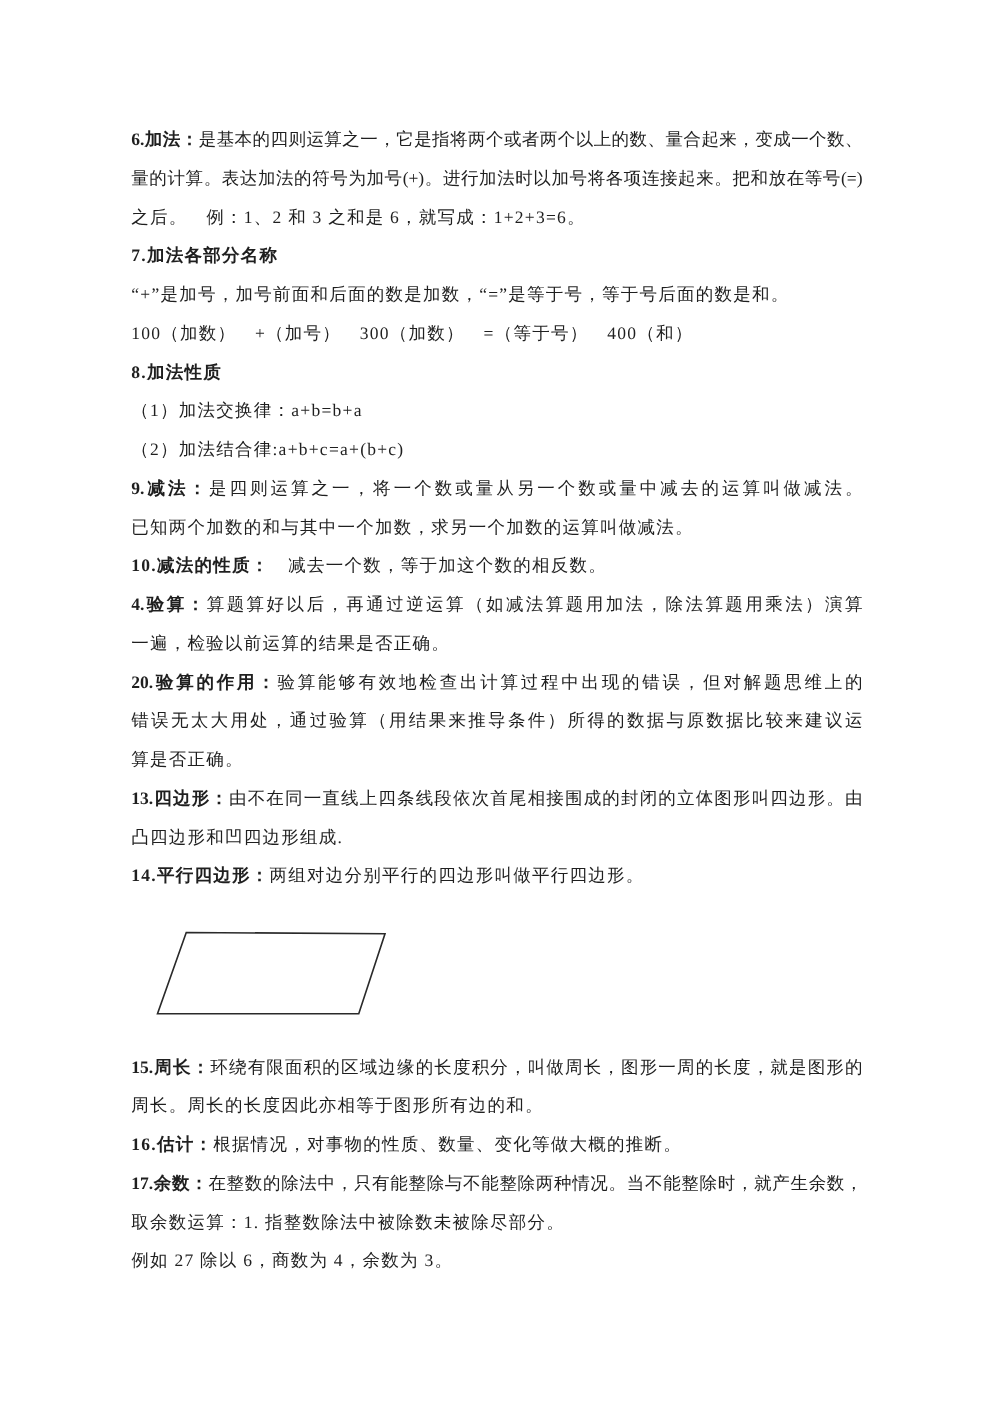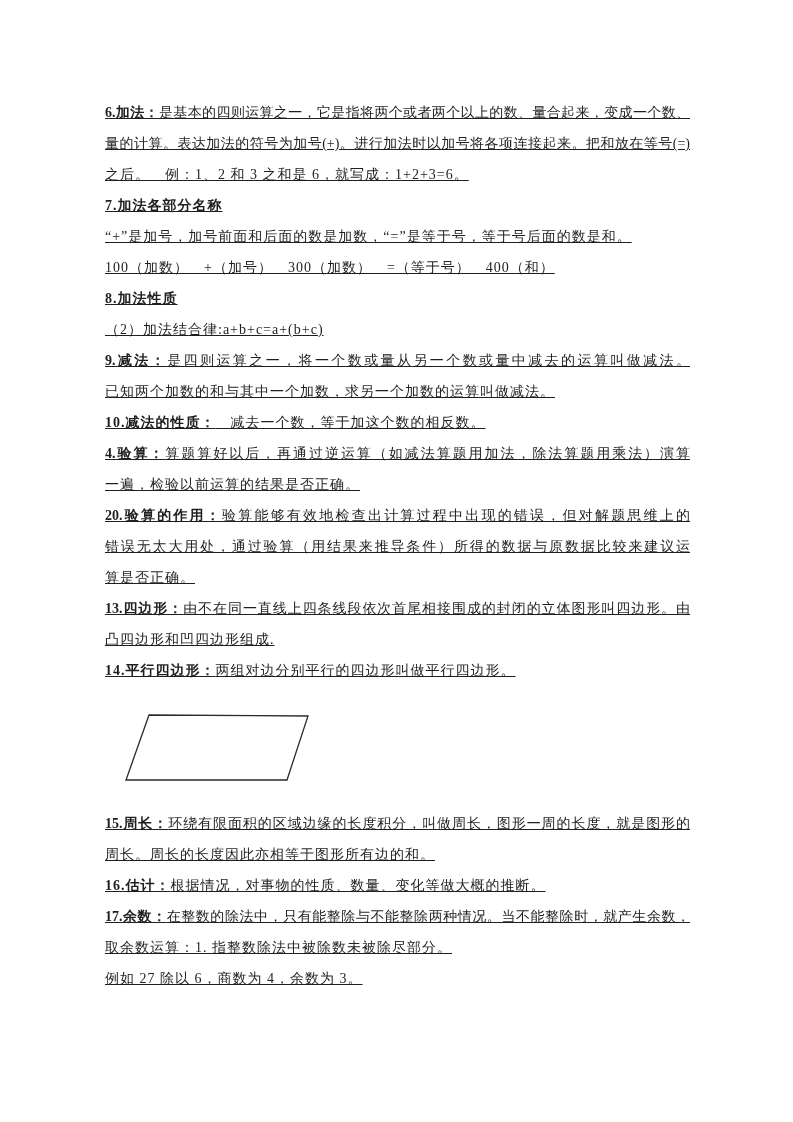--- a/index.html
+++ b/index.html
@@ -24,21 +24,20 @@
   p.ln {
     margin: 0;
     padding: 0;
     height: 31px;
     line-height: 31px;
     font-size: 14px;
     white-space: pre-wrap;
     overflow: hidden;
     text-align: left;
     letter-spacing: 1px;
-    text-decoration: underline;
   }
   p.ln.stretch {
     text-align: justify;
     text-align-last: justify;
     text-justify: inter-character;
     letter-spacing: 0;
   }
   p.ln b {
     font-weight: 700;
   }
@@ -62,20 +61,21 @@
 
 <div class="content">
 
   <p class="ln stretch"><b>6.加法：</b><span>是基本的四则运算之一，它是指将两个或者两个以上的数、量合起来，变成一个数、</span></p>
   <p class="ln stretch"><b></b><span>量的计算。表达加法的符号为加号(+)。进行加法时以加号将各项连接起来。把和放在等号(=)</span></p>
   <p class="ln"><b></b><span>之后。　例：1、2 和 3 之和是 6，就写成：1+2+3=6。</span></p>
   <p class="ln"><b>7.加法各部分名称</b><span></span></p>
   <p class="ln"><b></b><span>“+”是加号，加号前面和后面的数是加数，“=”是等于号，等于号后面的数是和。</span></p>
   <p class="ln"><b></b><span>100（加数）　+（加号）　300（加数）　=（等于号）　400（和）</span></p>
   <p class="ln"><b>8.加法性质</b><span></span></p>
+  <p class="ln"><b></b><span>（1）加法交换律：a+b=b+a</span></p>
   <p class="ln"><b></b><span>（2）加法结合律:a+b+c=a+(b+c)</span></p>
   <p class="ln stretch"><b>9.减法：</b><span>是四则运算之一，将一个数或量从另一个数或量中减去的运算叫做减法。</span></p>
   <p class="ln"><b></b><span>已知两个加数的和与其中一个加数，求另一个加数的运算叫做减法。</span></p>
   <p class="ln"><b>10.减法的性质：</b><span>　减去一个数，等于加这个数的相反数。</span></p>
   <p class="ln stretch"><b>4.验算：</b><span>算题算好以后，再通过逆运算（如减法算题用加法，除法算题用乘法）演算</span></p>
   <p class="ln"><b></b><span>一遍，检验以前运算的结果是否正确。</span></p>
   <p class="ln stretch"><b>20.验算的作用：</b><span>验算能够有效地检查出计算过程中出现的错误，但对解题思维上的</span></p>
   <p class="ln stretch"><b></b><span>错误无太大用处，通过验算（用结果来推导条件）所得的数据与原数据比较来建议运</span></p>
   <p class="ln"><b></b><span>算是否正确。</span></p>
   <p class="ln stretch"><b>13.四边形：</b><span>由不在同一直线上四条线段依次首尾相接围成的封闭的立体图形叫四边形。由</span></p>

